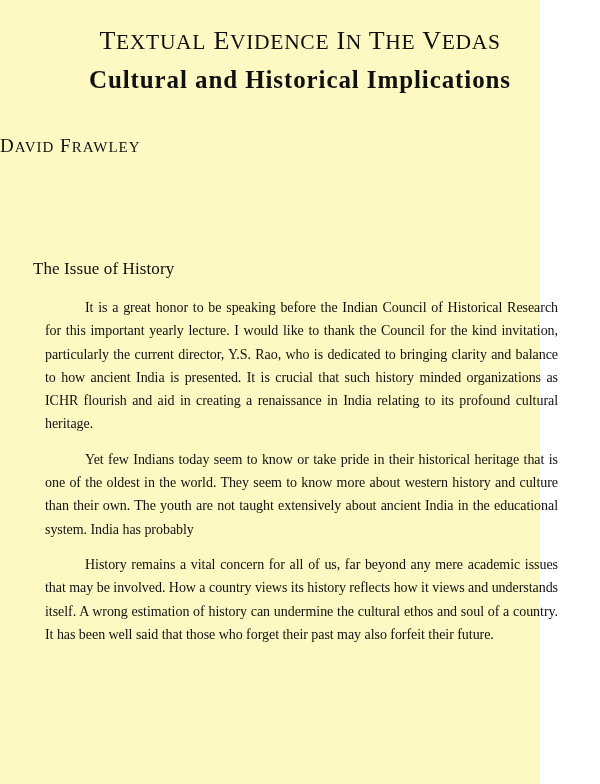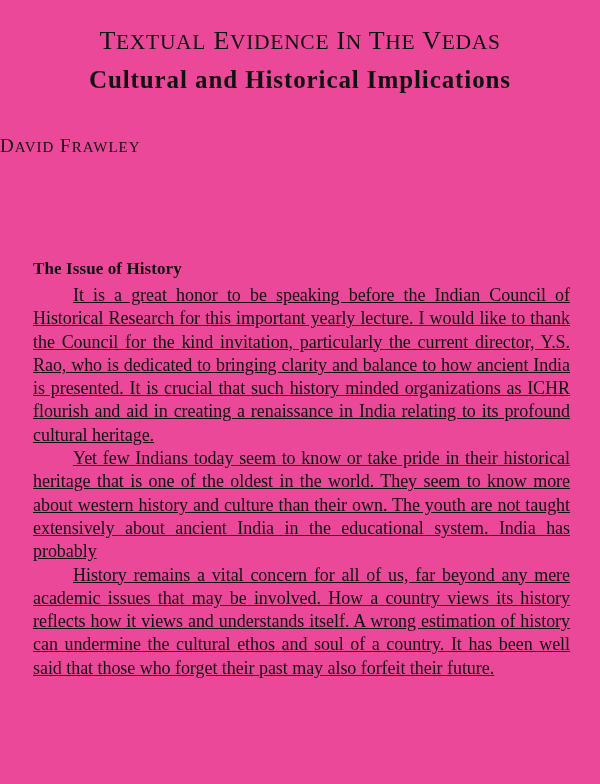--- a/index.html
+++ b/index.html
@@ -11,23 +11,23 @@
     width: 600px;
     height: 784px;
     overflow: hidden;
     font-family: "Liberation Serif", "DejaVu Serif", serif;
     color: #101010;
     -webkit-font-smoothing: antialiased;
   }
 
   .page {
     position: relative;
-    width: 600px;
+    width: 540px;
     height: 784px;
-    background: #ec4899;
+    background: #fef9c3;
     box-sizing: border-box;
   }
 
   
   .title-block {
     position: absolute;
     left: 0;
     top: 24px;
     width: 600px;
     text-align: center;
@@ -84,35 +84,34 @@
   .body-block {
     position: absolute;
     left: 33px;
     top: 258px;
     width: 537px;
   }
 
   .section-heading {
     font-size: 17px;
     line-height: 22px;
-    font-weight: bold;
-    margin: 0 0 4px 0;
+    font-weight: normal;
+    margin: 0 0 16px 0;
     letter-spacing: 0.1px;
   }
 
   p.para {
-    margin: 0;
-    font-size: 18px;
+    margin: 12px;
+    font-size: 14px;
     line-height: 23.3px;
     text-align: justify;
     text-justify: inter-word;
     text-indent: 40px;
     hyphens: none;
     letter-spacing: -0.05px;
-    text-decoration: underline;
   }
   p.para.last-clipped {
     
   }
 </style>
 </head>
 <body>
 
 <div class="page">
 

